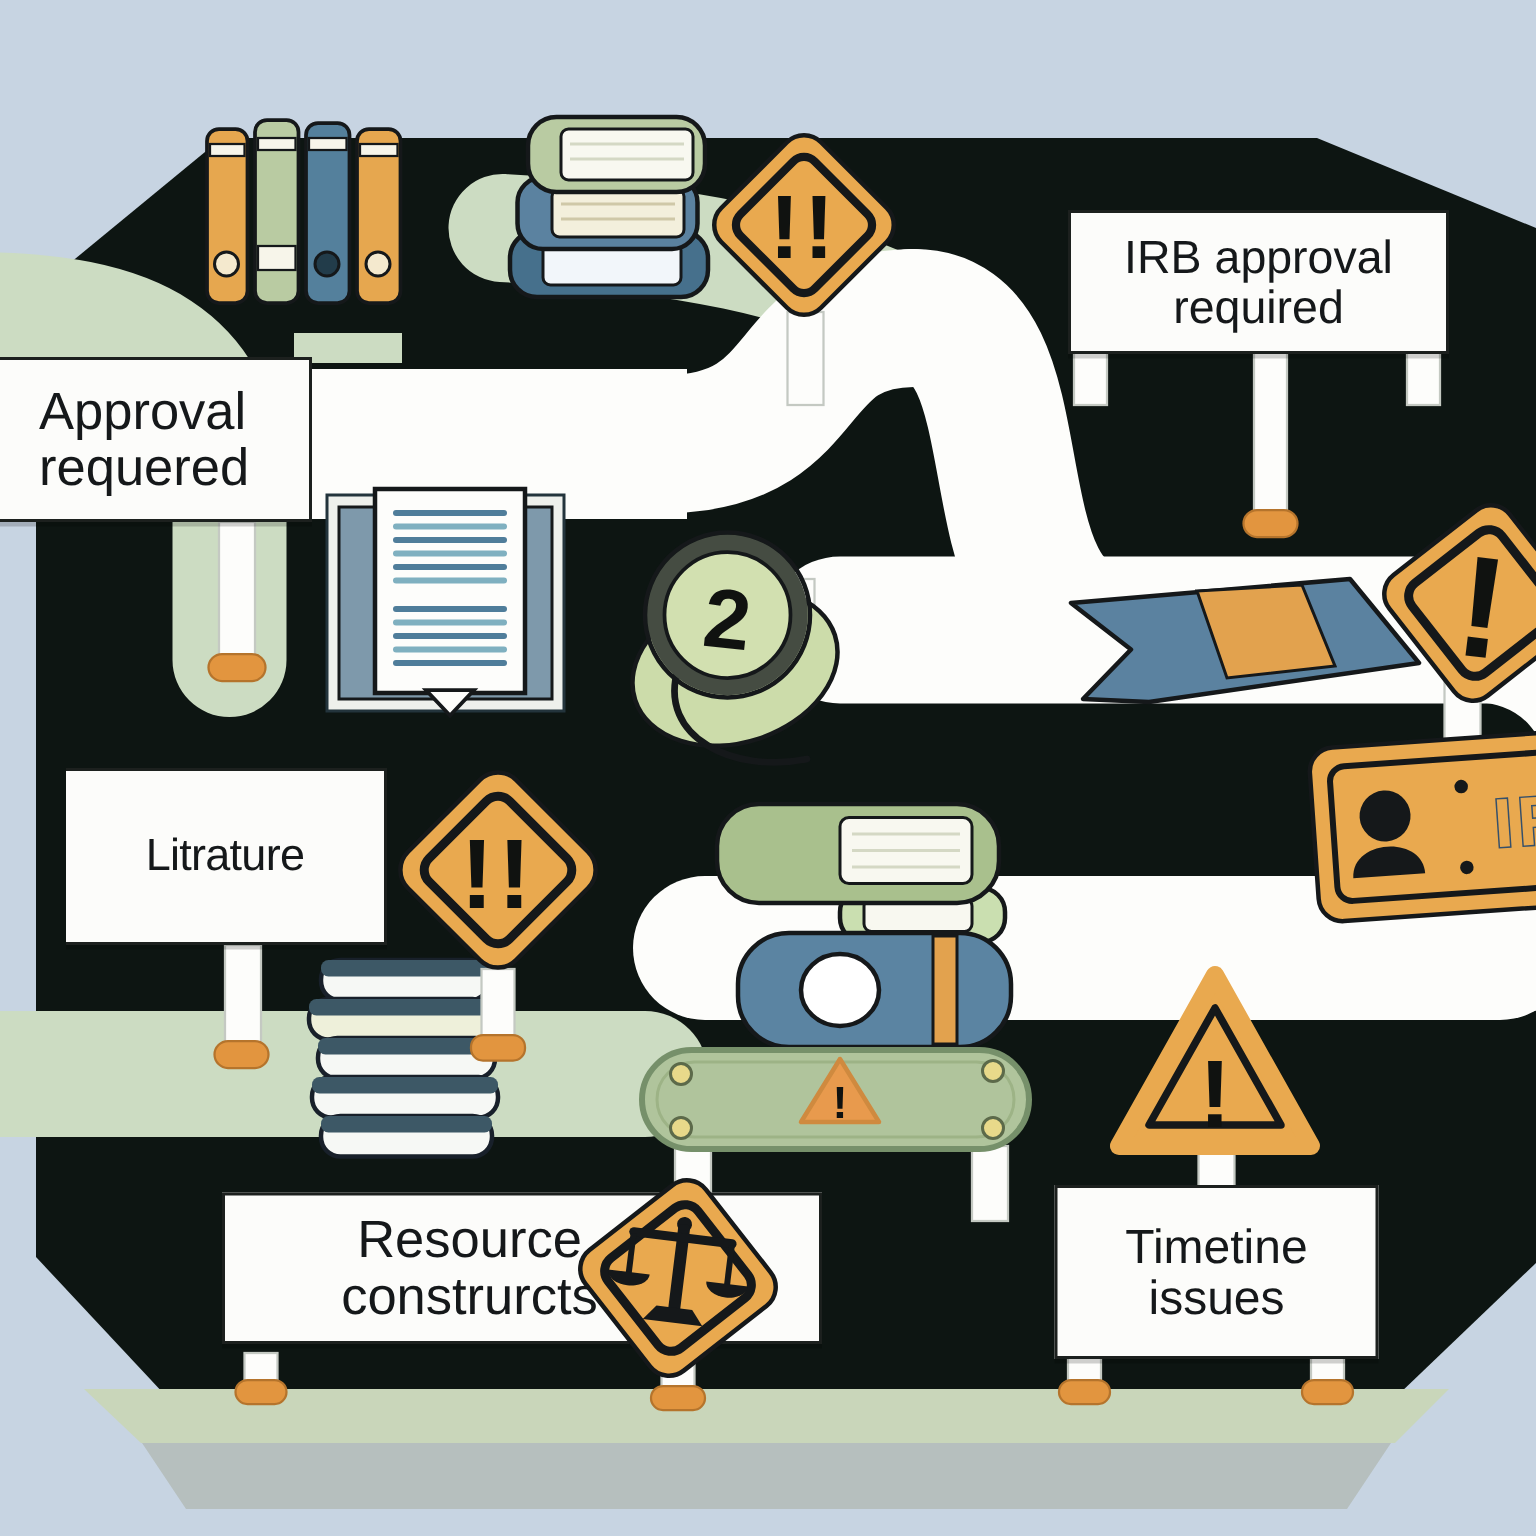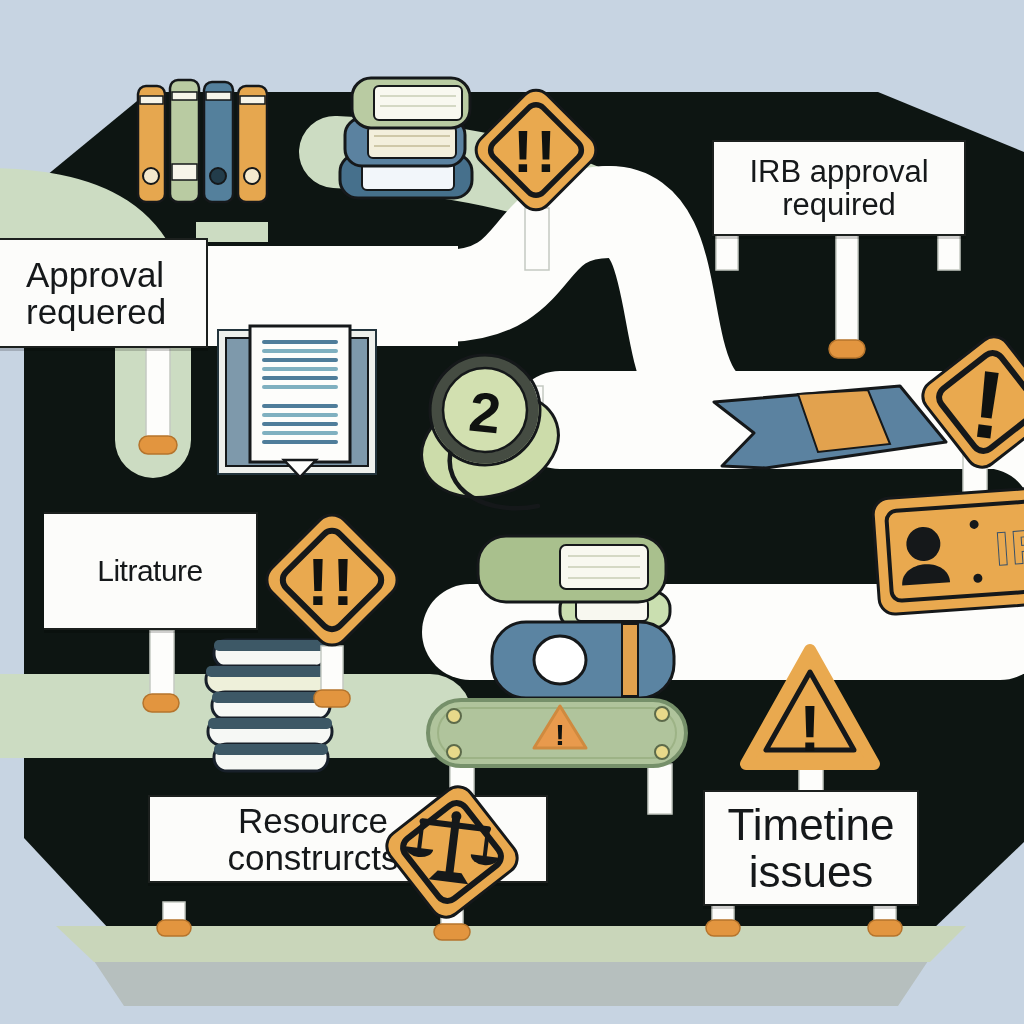--- a/index.html
+++ b/index.html
@@ -11,23 +11,23 @@
   .board{position:absolute;z-index:2;background:#fcfcfa;border:2px solid #1c201e;
          display:flex;flex-direction:column;justify-content:center;align-items:center;
          font-weight:normal;color:#15181a;line-height:1.07;
          box-shadow:0 3px 0 rgba(0,0,0,.18);}
   #b-approval{left:0;top:238px;width:208px;height:110px;align-items:flex-start;
               padding-left:26px;font-size:35px;border-left:none;box-sizing:border-box;}
   #b-irb{left:712px;top:140px;width:250px;height:92px;font-size:31px;}
   #b-lit{left:0;top:512px;width:214px;height:118px;font-size:30px;border-left:none;
          letter-spacing:-0.5px;box-sizing:border-box;margin-left:44px;}
   #b-lit .line2{font-size:27px;}
-  #b-res{left:148px;top:795px;width:400px;height:88px;font-size:35px;
+  #b-res{left:148px;top:795px;width:400px;height:101px;font-size:35px;
          padding-right:70px;box-sizing:border-box;align-items:center;}
-  #b-time{left:703px;top:790px;width:212px;height:112px;font-size:44px;}
+  #b-time{left:703px;top:790px;width:212px;height:112px;font-size:32px;}
   .wtxt{font-family:"Liberation Sans",sans-serif;font-weight:bold;fill:#101210;}
 </style>
 </head>
 <body>
 
 <div id="stage">
 
 <svg id="svg-base" width="1024" height="1024" viewBox="0 0 1024 1024">
 
   <polygon points="148,92 878,92 1024,152 1024,842 932,930 110,930 24,838 24,194" fill="#0d1512"></polygon>

